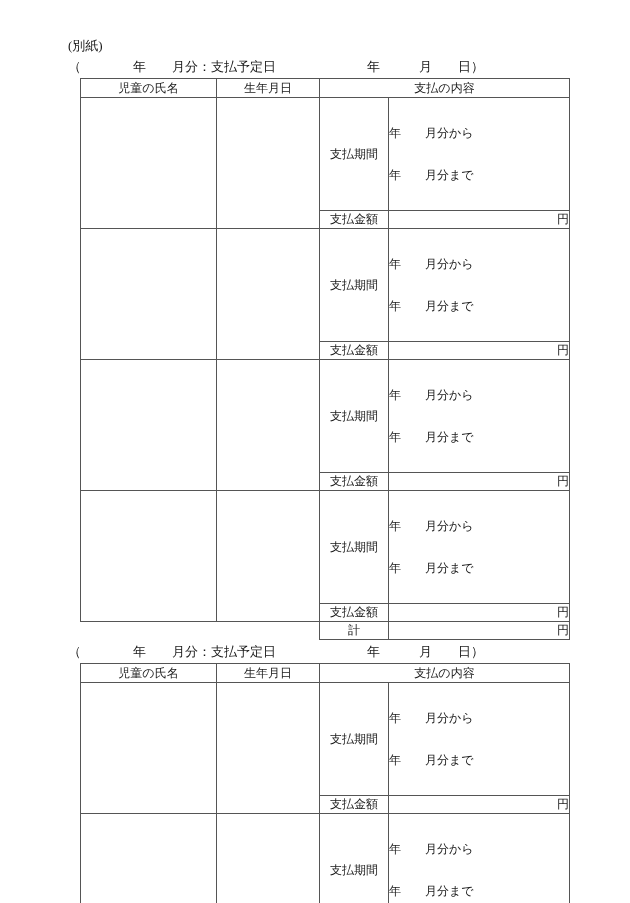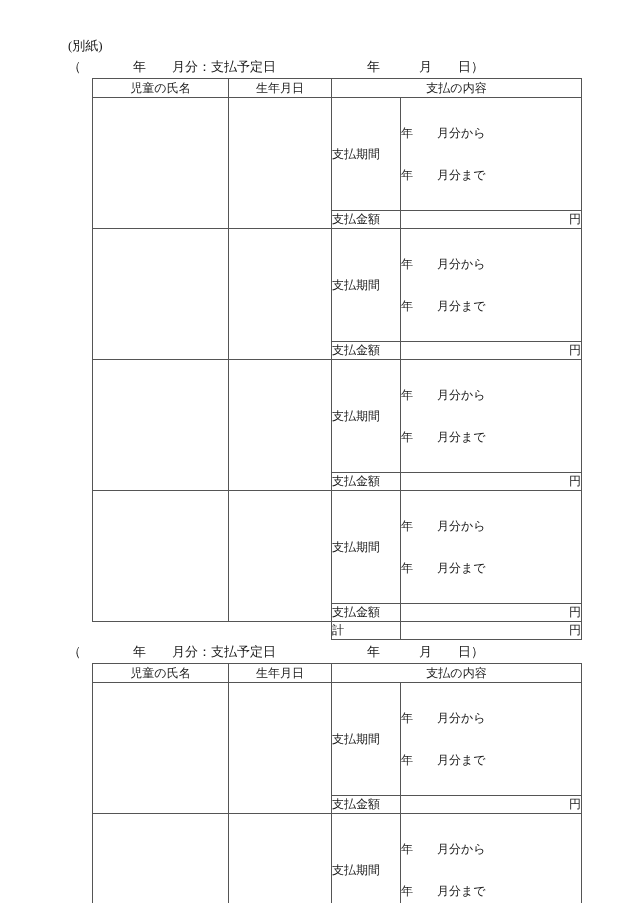--- a/index.html
+++ b/index.html
@@ -29,39 +29,39 @@
   .section { margin: 0; }
   .caption {
     font-size: 13px;
     line-height: 17px;
     margin: 3px 0 3px 0;
     white-space: pre;
   }
   table.pay-table {
     border-collapse: collapse;
     table-layout: fixed;
-    margin-left: 24px;
+    margin-left: 12px;
     empty-cells: show;
     font-family: Liberation Serif, serif;
   }
   table.pay-table td {
     border: 1px solid #555555;
     font-size: 12px;
     padding: 0;
     vertical-align: middle;
     overflow: hidden;
   }
   tr.row-header td {
     height: 19px;
     text-align: center;
   }
   tr.row-period td { height: 31px; }
   tr.row-amount td { height: 17px; }
   tr.row-total  td { height: 16px; }
-  td.c-label { text-align: left; }
+  td.c-label { text-align: center; }
   td.c-period-value {
     text-align: left;
     line-height: 14px;
     white-space: pre;
   }
   td.c-yen {
     text-align: right;
     padding-right: 12px;
   }
   tr.row-total td.spacer {

